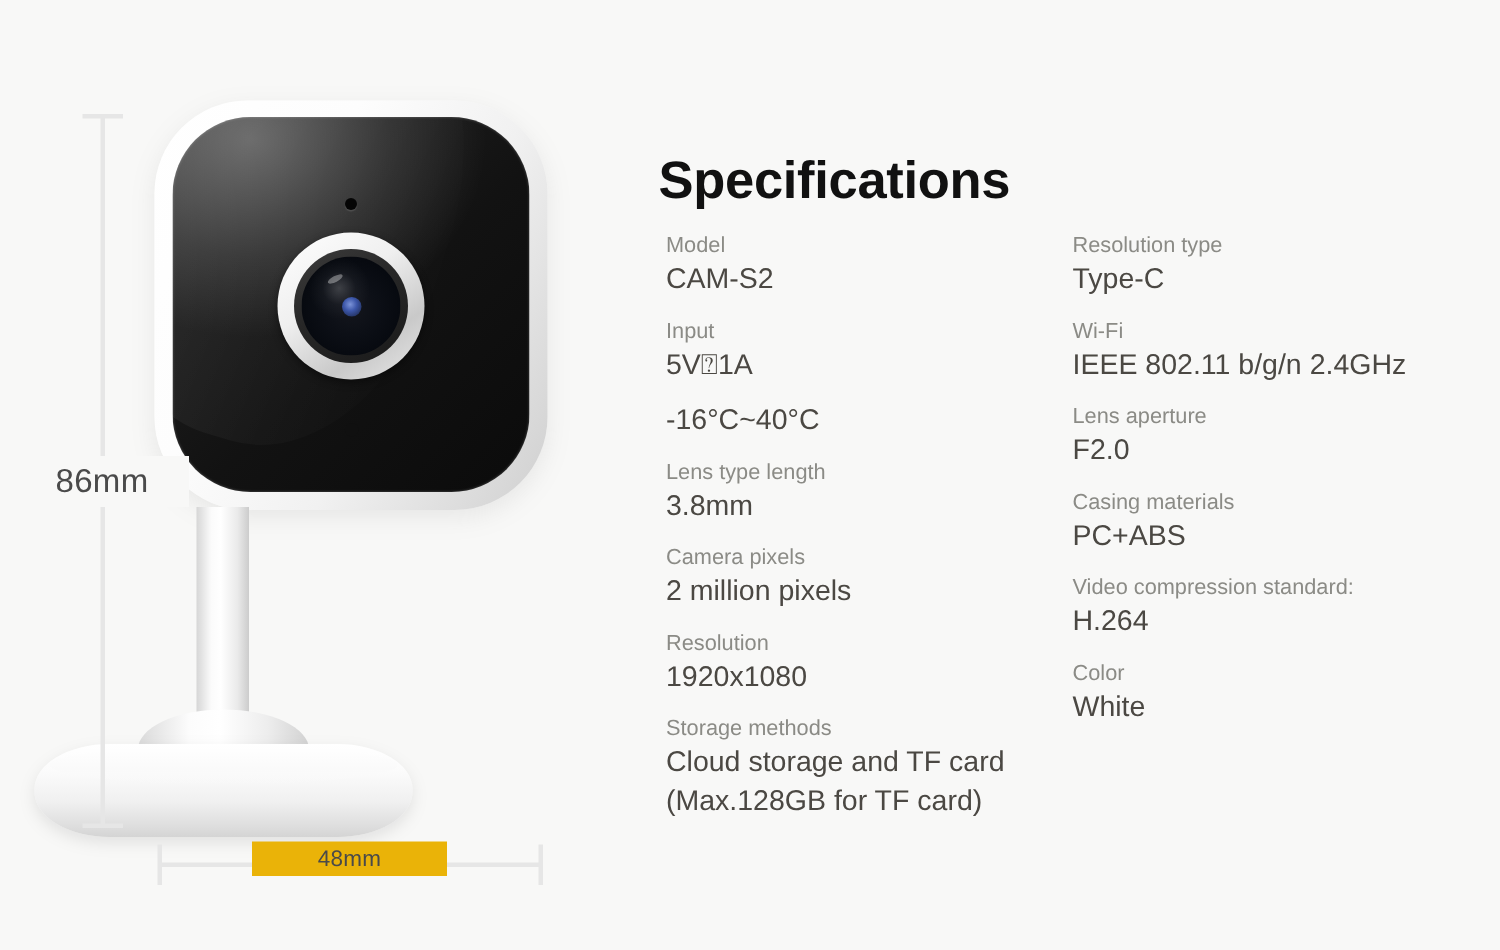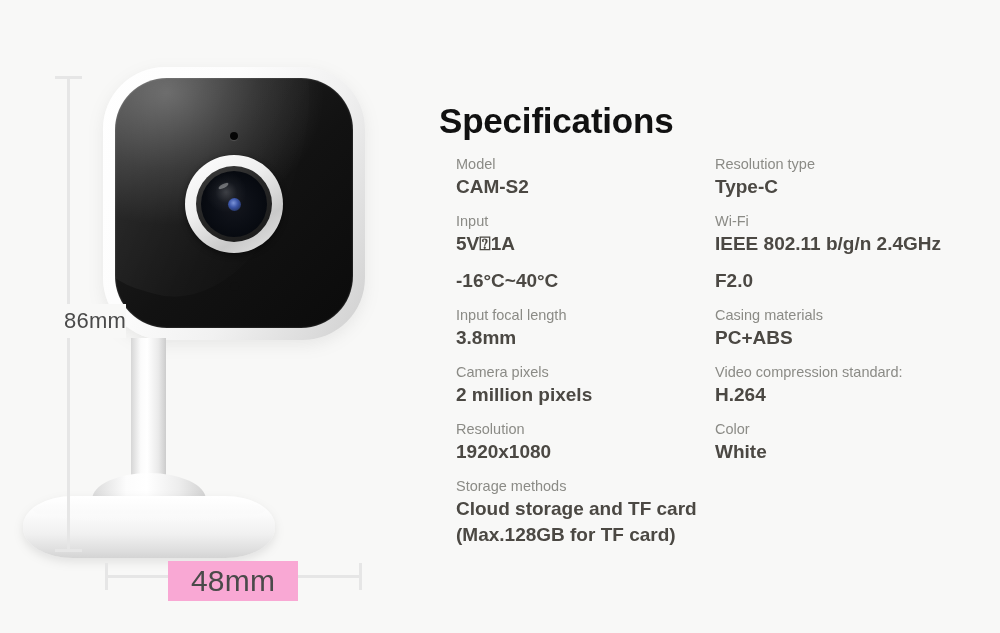--- a/index.html
+++ b/index.html
@@ -199,37 +199,37 @@
   .dim-cap-v {
     position: absolute;
     width: 3px;
     background: #e6e6e6;
   }
   #dim-height-label {
     position: absolute;
     left: 10px;
     top: 304px;
     width: 116px;
-    text-align: right;
+    text-align: center;
     font-size: 22px;
     color: #4a4a4a;
     letter-spacing: 0.2px;
     background: #f8f8f7;
     padding: 4px 0;
   }
   #dim-width-label {
     position: absolute;
     left: 168px;
     top: 561px;
     width: 130px;
     text-align: center;
-    font-size: 30px;
+    font-size: 15px;
     color: #4a4a4a;
     letter-spacing: 0.2px;
-    background: #f9a8d4;
+    background: #eab308;
     padding: 3px 0;
   }
 
   
   #spec-panel {
     position: absolute;
     left: 430px;
     top: 0;
     width: 570px;
     height: 633px;
@@ -241,33 +241,33 @@
     font-size: 35px;
     font-weight: bold;
     color: #111111;
     letter-spacing: -0.2px;
     margin-top: 25px;
   }
   .spec-col {
     position: absolute;
     top: 154px;
   }
-  #spec-col-left  { left: 26px;   width: 272px; }
+  #spec-col-left  { left: 14px;   width: 272px; }
   #spec-col-right { left: 285px; width: 285px; }
 
   .spec-item { margin-bottom: 11px; }
   .spec-label {
     font-size: 14.5px;
     color: #8b8b86;
     line-height: 20px;
     white-space: nowrap;
   }
   .spec-value {
     font-size: 19px;
-    font-weight: bold;
+    font-weight: normal;
     color: #4b4843;
     line-height: 26px;
     white-space: nowrap;
   }
   .spec-value.wrap { white-space: normal; }
 </style>
 </head>
 <body>
 
 <div id="product-panel">
@@ -318,21 +318,21 @@
     <div class="spec-item">
       <div class="spec-label">Input</div>
       <div class="spec-value">5V⍰1A</div>
     </div>
 
     <div class="spec-item">
       <div class="spec-value">-16°C~40°C</div>
     </div>
 
     <div class="spec-item">
-      <div class="spec-label">Input focal length</div>
+      <div class="spec-label">Lens type length</div>
       <div class="spec-value">3.8mm</div>
     </div>
 
     <div class="spec-item">
       <div class="spec-label">Camera pixels</div>
       <div class="spec-value">2 million pixels</div>
     </div>
 
     <div class="spec-item">
       <div class="spec-label">Resolution</div>
@@ -351,20 +351,21 @@
       <div class="spec-label">Resolution type</div>
       <div class="spec-value">Type-C</div>
     </div>
 
     <div class="spec-item">
       <div class="spec-label">Wi-Fi</div>
       <div class="spec-value">IEEE 802.11 b/g/n 2.4GHz</div>
     </div>
 
     <div class="spec-item">
+      <div class="spec-label">Lens aperture</div>
       <div class="spec-value">F2.0</div>
     </div>
 
     <div class="spec-item">
       <div class="spec-label">Casing materials</div>
       <div class="spec-value">PC+ABS</div>
     </div>
 
     <div class="spec-item">
       <div class="spec-label">Video compression standard:</div>

